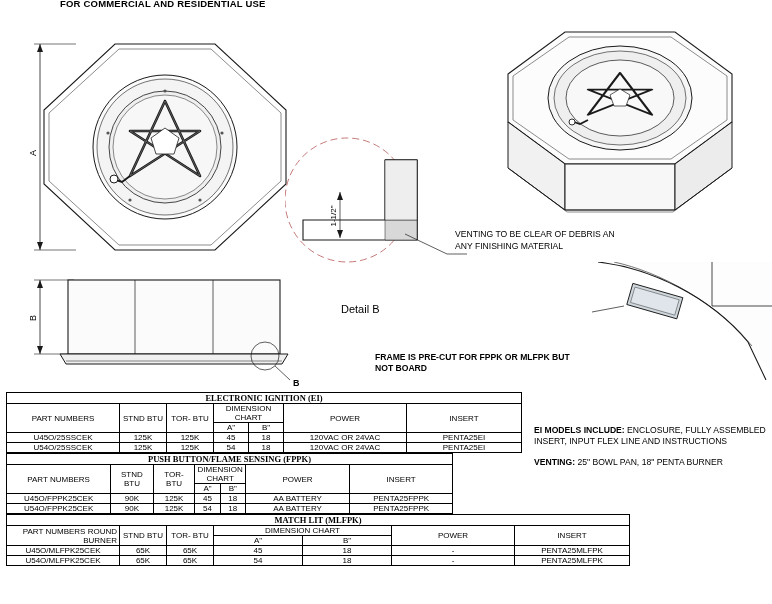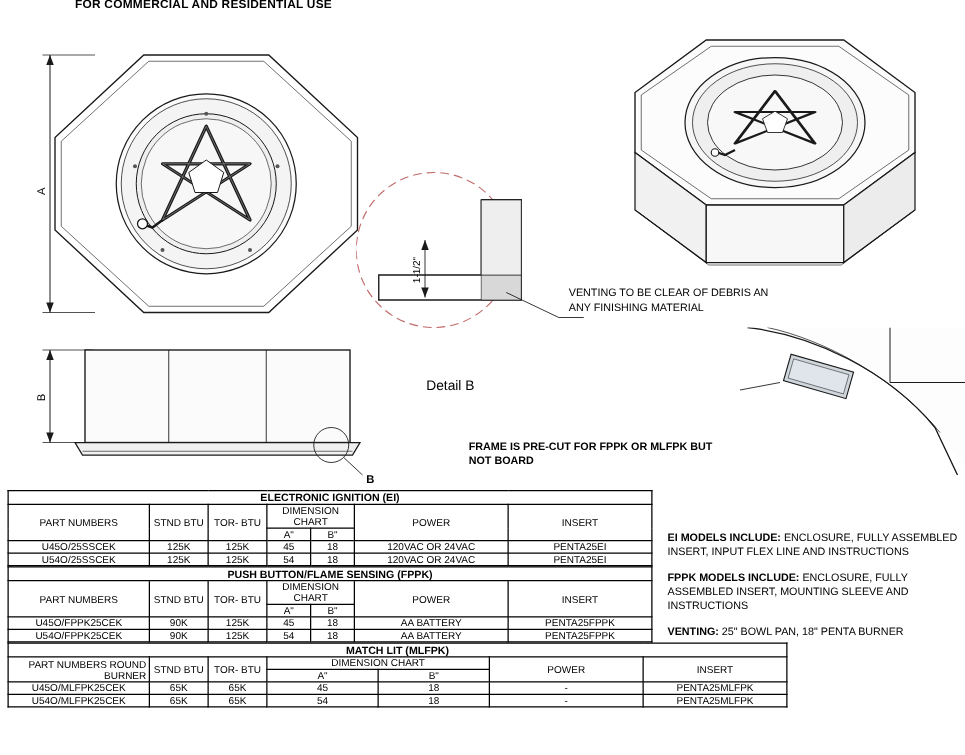--- a/index.html
+++ b/index.html
@@ -12,21 +12,21 @@
     overflow:hidden;
   }
   .abs{position:absolute;}
   .ttl{font-size:9.5px;font-weight:bold;letter-spacing:.2px;}
   svg{display:block;}
   text{font-family:"Liberation Sans", sans-serif;}
 
   
   table{border-collapse:collapse;font-size:8px;}
   table td,table th{border:1px solid #000;padding:0 2px;text-align:center;font-weight:normal;}
-  .tbl-head{font-weight:bold;font-size:8.5px;}
+  .tbl-head{font-weight:bold;font-size:8.5px;font-family:Liberation Serif, serif;}
   .note{font-size:8.6px;font-weight:bold;line-height:11px;}
   .note span.reg{font-weight:normal;margin-top:24px;}
 </style>
 </head>
 <body>
 
 <div class="abs ttl" style="left:60px;top:-2px;">FOR COMMERCIAL AND RESIDENTIAL USE</div>
 
 <div class="abs" style="left:10px;top:18px;">
 <svg width="310" height="240" viewBox="0 0 310 240">
@@ -193,21 +193,21 @@
       <td>125K</td>
       <td>125K</td>
       <td>54</td>
       <td>18</td>
       <td>120VAC OR 24VAC</td>
       <td>PENTA25EI</td>
     </tr>
   </tbody>
     </table>
 
-  <table style="width:516px;">
+  <table style="width:447px;">
     <tbody>
         <tr>
           <td colspan="7" class="tbl-head">PUSH BUTTON/FLAME SENSING (FPPK)</td>
         </tr>
     <tr>
       <td rowspan="2" style="width:108px;">PART NUMBERS</td>
       <td rowspan="2" style="width:42px;">STND BTU</td>
       <td rowspan="2" style="width:42px;">TOR- BTU</td>
       <td colspan="2" style="width:96px;">DIMENSION CHART</td>
       <td rowspan="2" style="width:118px;">POWER</td>
@@ -274,19 +274,16 @@
       <td>PENTA25MLFPK</td>
     </tr>
   </tbody>
     </table>
 </div>
 
 <div class="abs" style="left:534px;top:425px;width:235px;">
   <div class="note" style="margin-bottom:10px;">
     <span>EI MODELS INCLUDE:</span><span class="reg"> ENCLOSURE, FULLY ASSEMBLED INSERT, INPUT FLEX LINE AND INSTRUCTIONS</span>
   </div>
-  <div class="note" style="margin-bottom:10px;">
-    <span>FPPK MODELS INCLUDE:</span><span class="reg"> ENCLOSURE, FULLY ASSEMBLED INSERT, MOUNTING SLEEVE AND INSTRUCTIONS</span>
-  </div>
   <div class="note">
     <span>VENTING:</span><span class="reg"> 25" BOWL PAN, 18" PENTA BURNER</span>
   </div>
 </div>
 
 </body></html>

